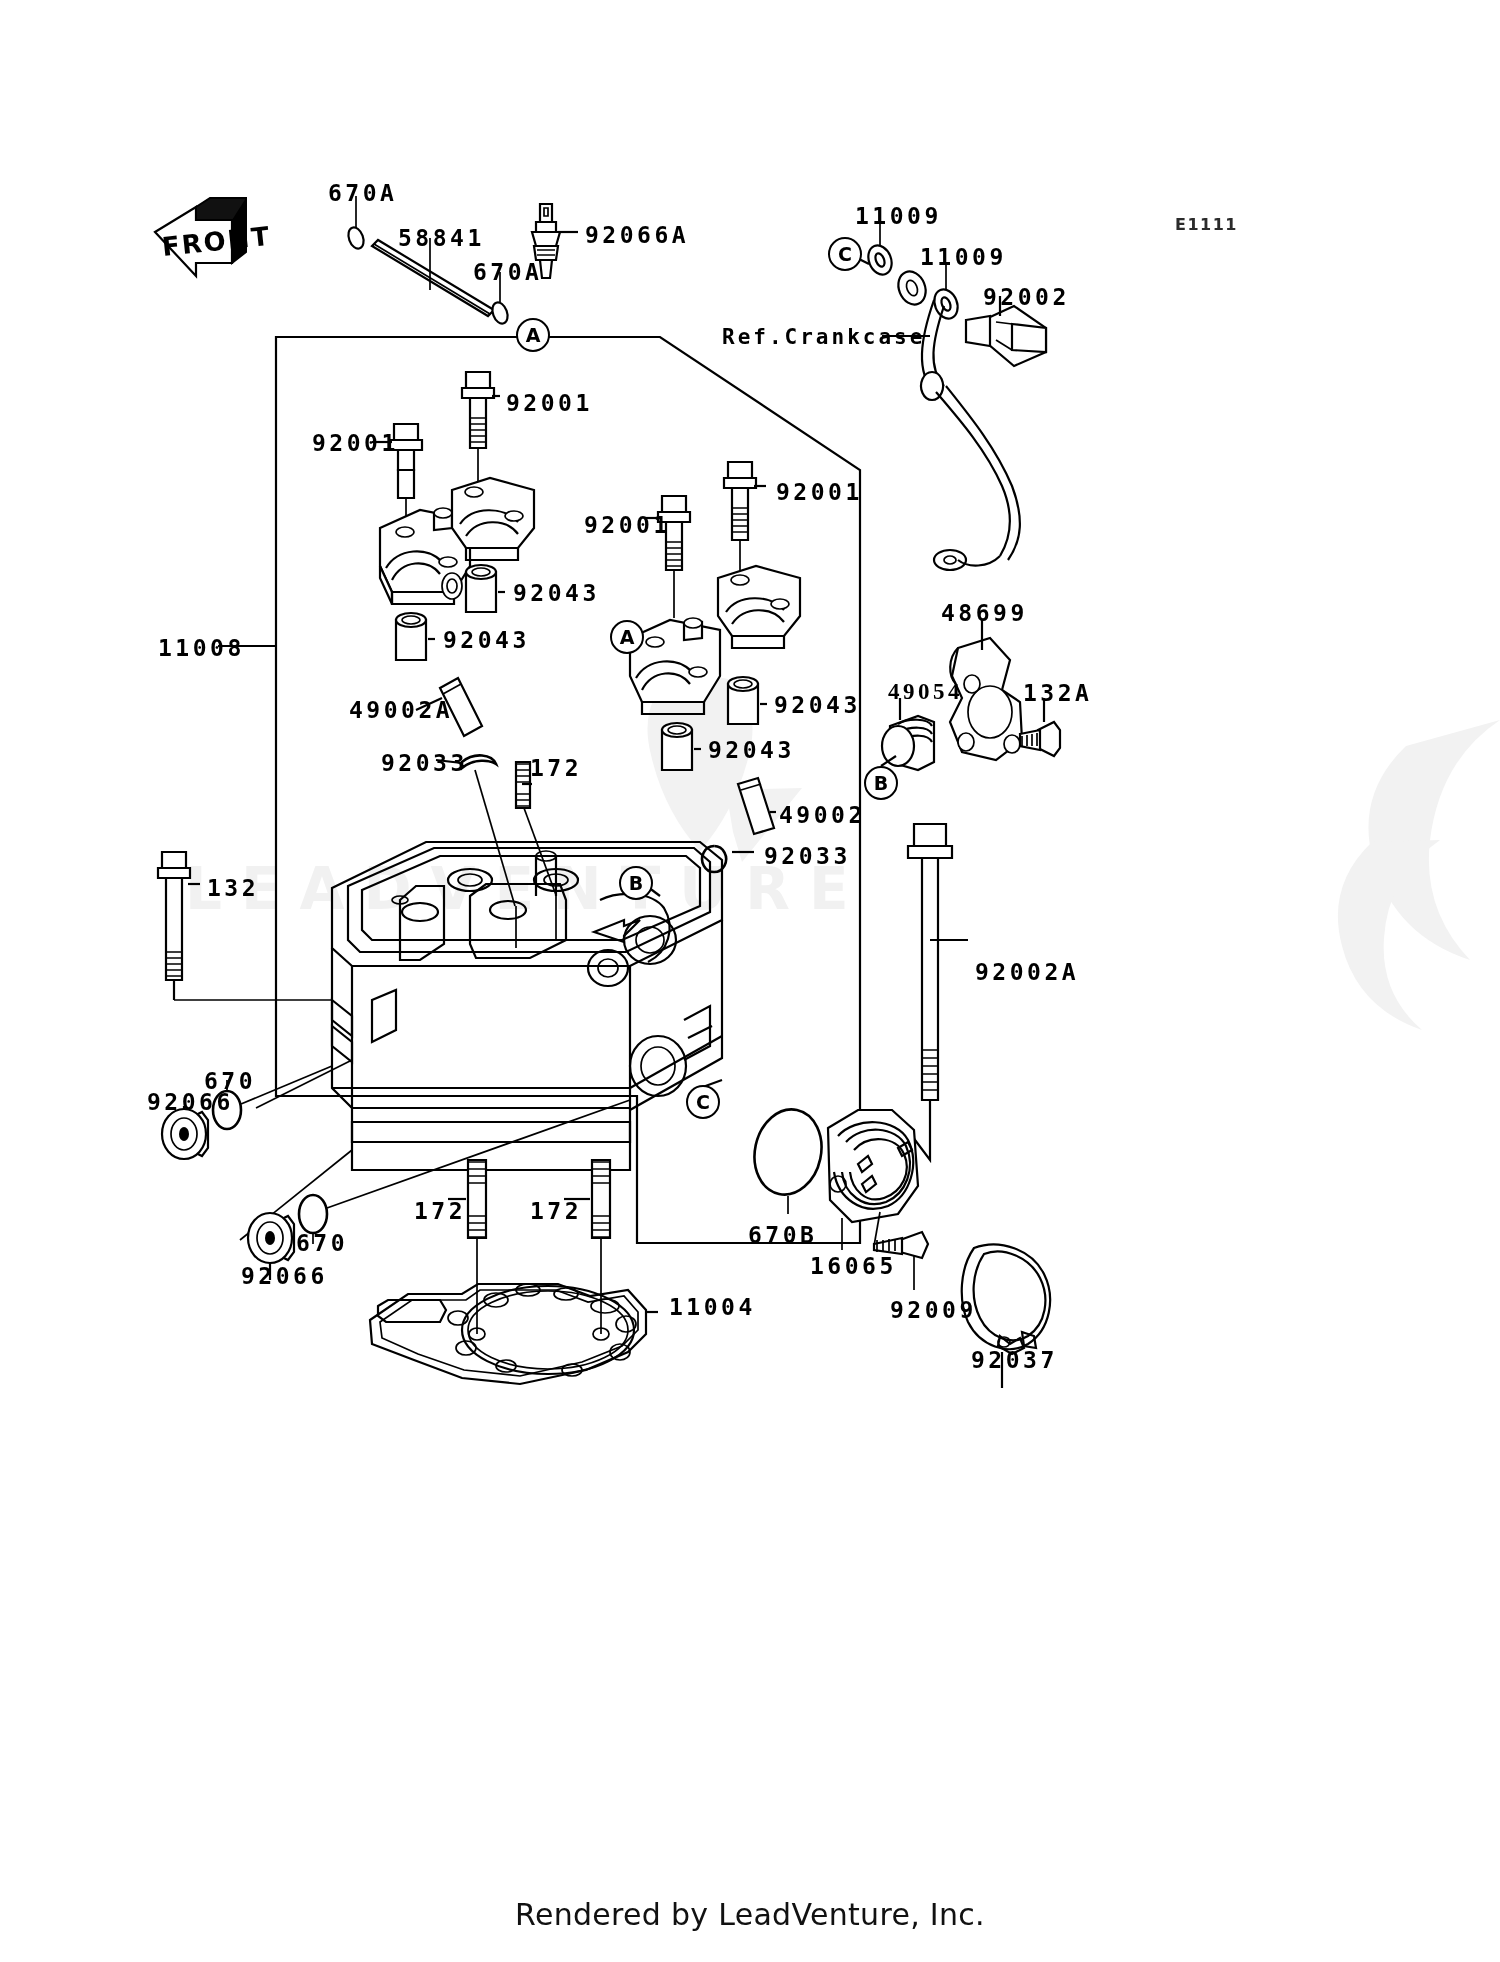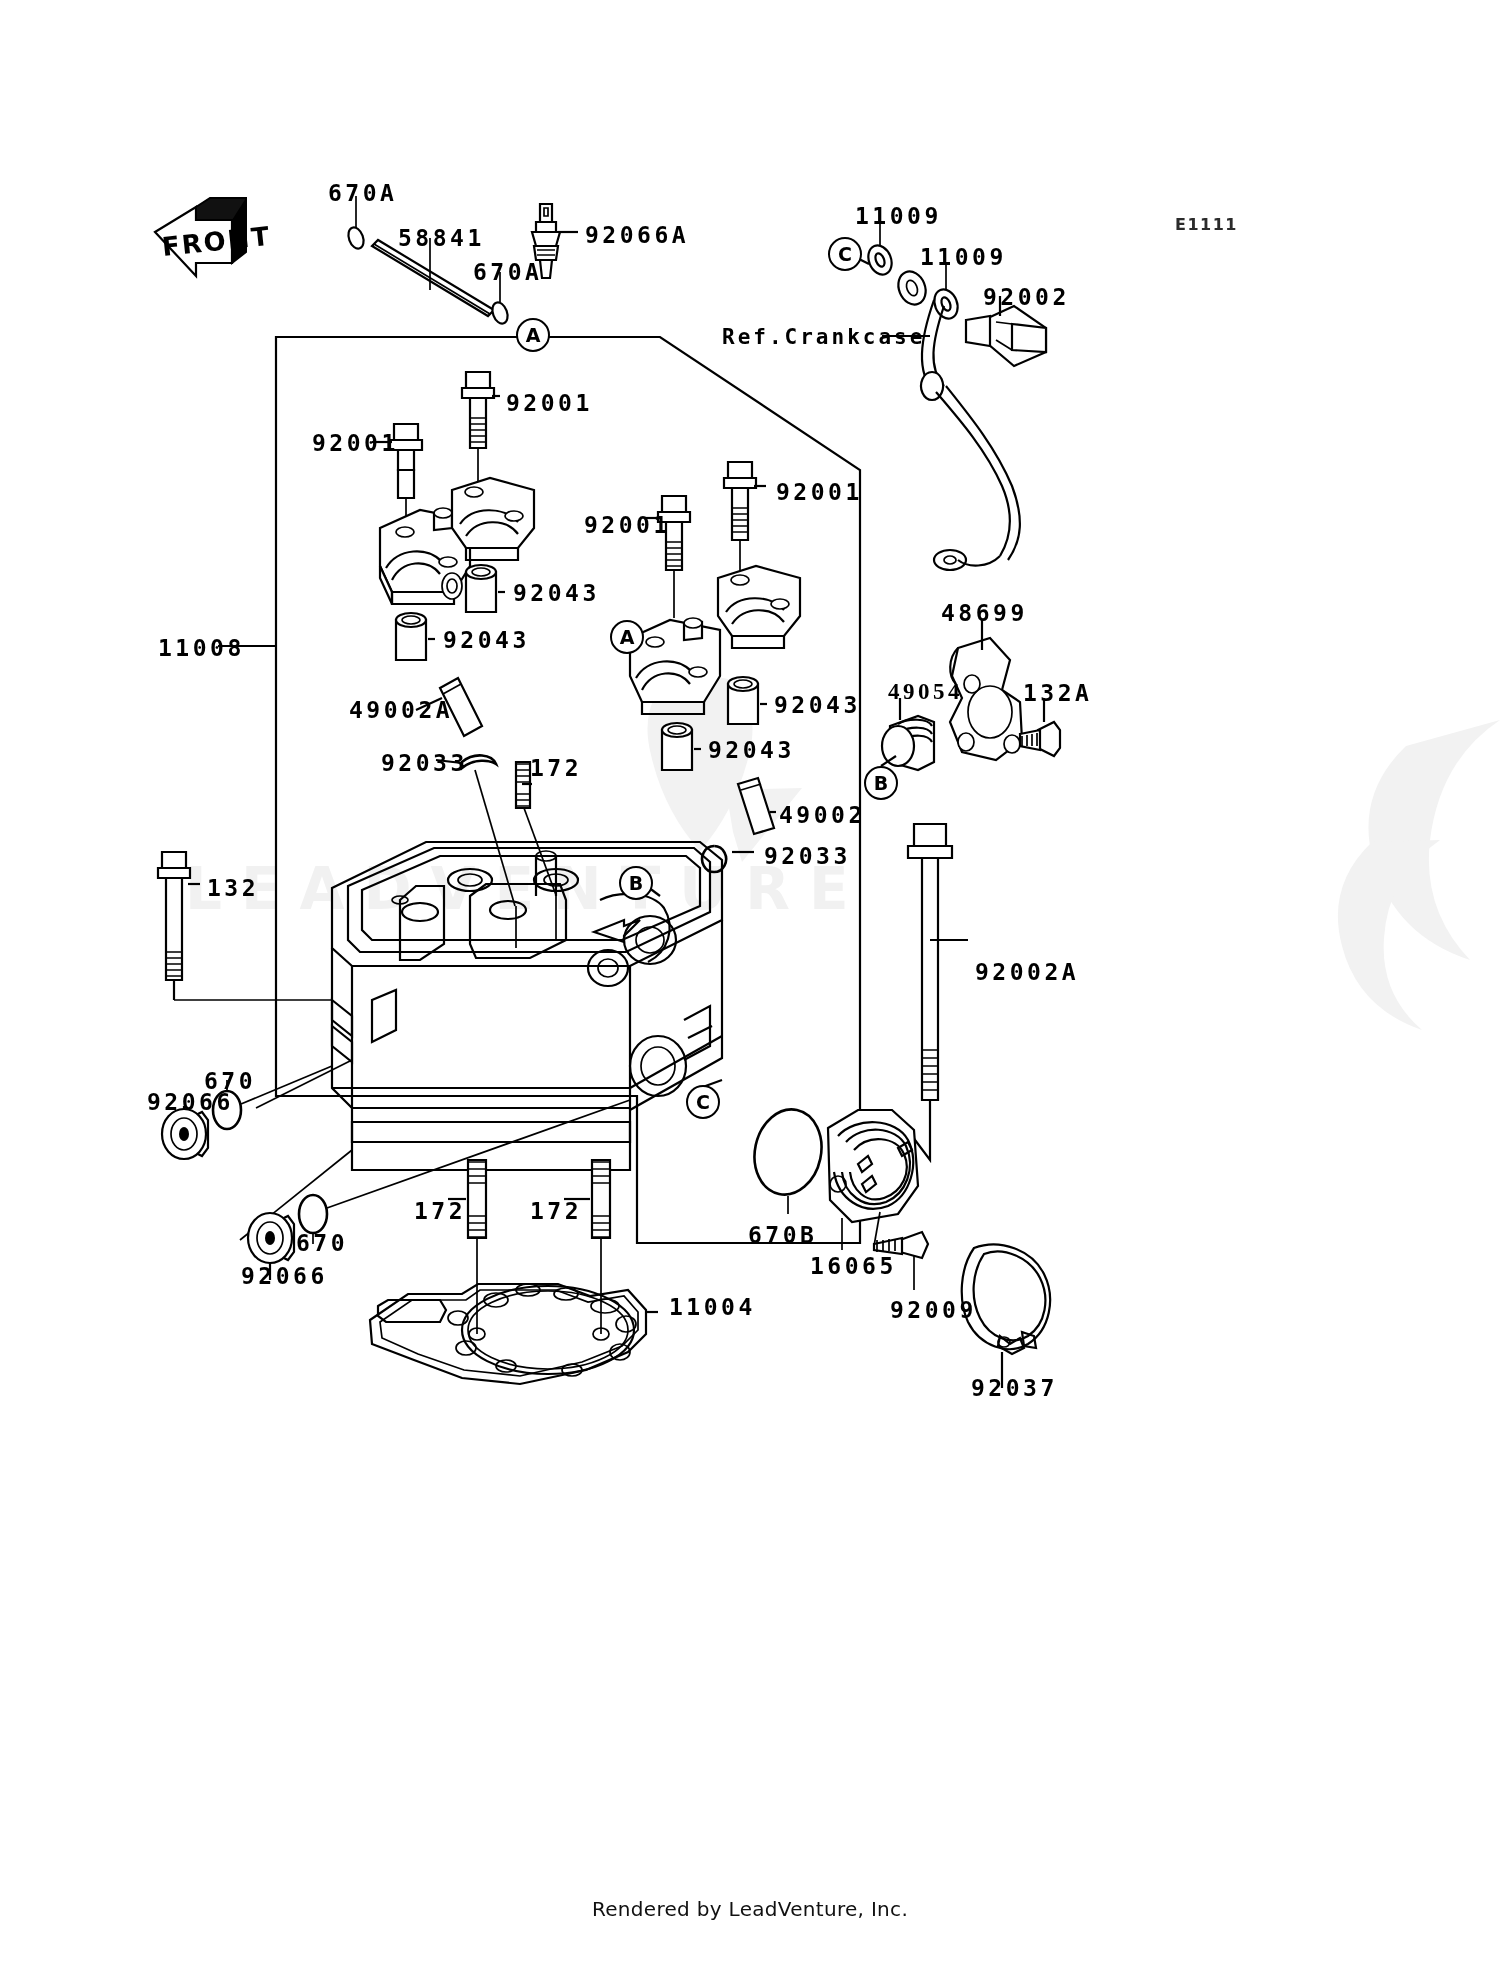--- a/index.html
+++ b/index.html
@@ -51,21 +51,21 @@
     letter-spacing: 1.5px;
     color: #2b2b2b;
     white-space: nowrap;
   }
   .footer-credit {
     position: absolute;
     left: 0;
     width: 1500px;
     text-align: center;
     font-family: "DejaVu Sans", sans-serif;
-    font-size: 20px;
+    font-size: 30px;
     color: #111111;
     letter-spacing: 0.3px;
   }
   .watermark {
     position: absolute;
     color: #f0f0f0;
     font-family: "DejaVu Sans", sans-serif;
     font-weight: 700;
     pointer-events: none;
     user-select: none;
@@ -519,21 +519,21 @@
       <div class="pn" style="left: 204px; top: 1070px;">670</div>
       <div class="pn" style="left: 147px; top: 1091px;">92066</div>
       <div class="pn" style="left: 748px; top: 1224px;">670B</div>
       <div class="pn" style="left: 414px; top: 1200px;">172</div>
       <div class="pn" style="left: 530px; top: 1200px;">172</div>
       <div class="pn" style="left: 296px; top: 1232px;">670</div>
       <div class="pn" style="left: 810px; top: 1255px;">16065</div>
       <div class="pn" style="left: 241px; top: 1265px;">92066</div>
       <div class="pn" style="left: 669px; top: 1296px;">11004</div>
       <div class="pn" style="left: 890px; top: 1299px;">92009</div>
-      <div class="pn" style="left: 971px; top: 1349px; margin-top: 28px;">92037</div>
+      <div class="pn" style="left: 971px; top: 1349px;">92037</div>
       <div class="circ" style="left: 516px; top: 318px;">A</div>
       <div class="circ" style="left: 610px; top: 620px;">A</div>
       <div class="circ" style="left: 864px; top: 766px;">B</div>
       <div class="circ" style="left: 619px; top: 866px;">B</div>
       <div class="circ" style="left: 828px; top: 237px;">C</div>
       <div class="circ" style="left: 686px; top: 1085px;">C</div>
     </div>
 
   <div class="sheet-code" style="left:1175px; top:215px;">E1111</div>
 

